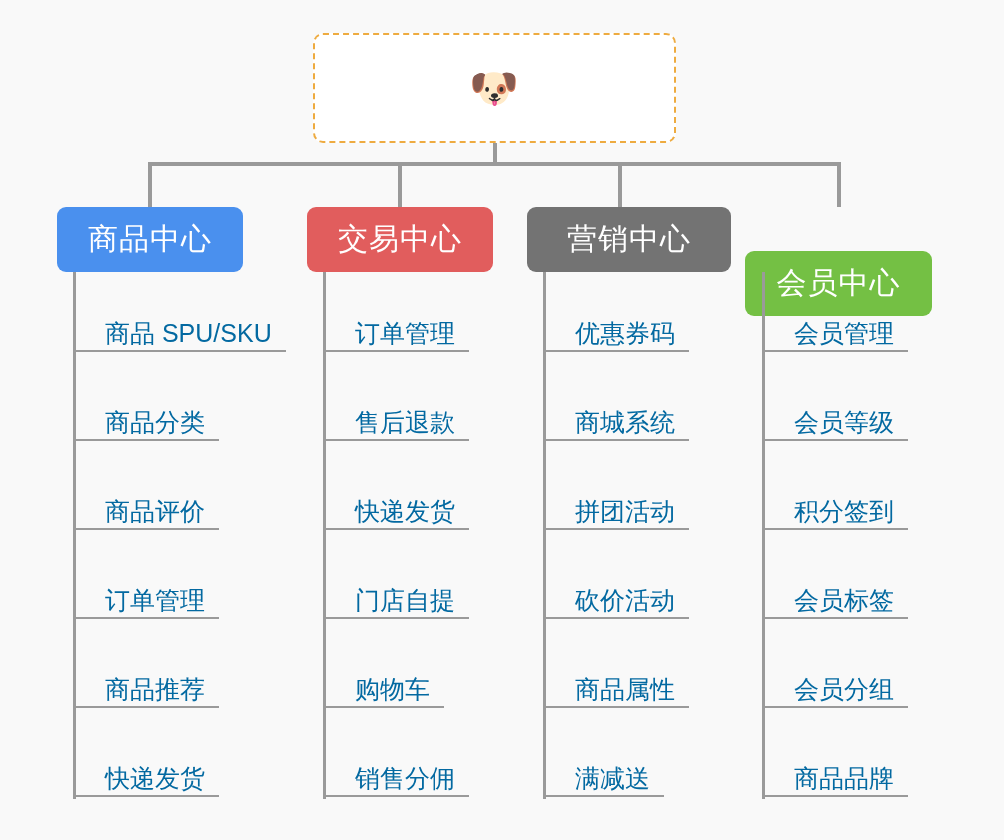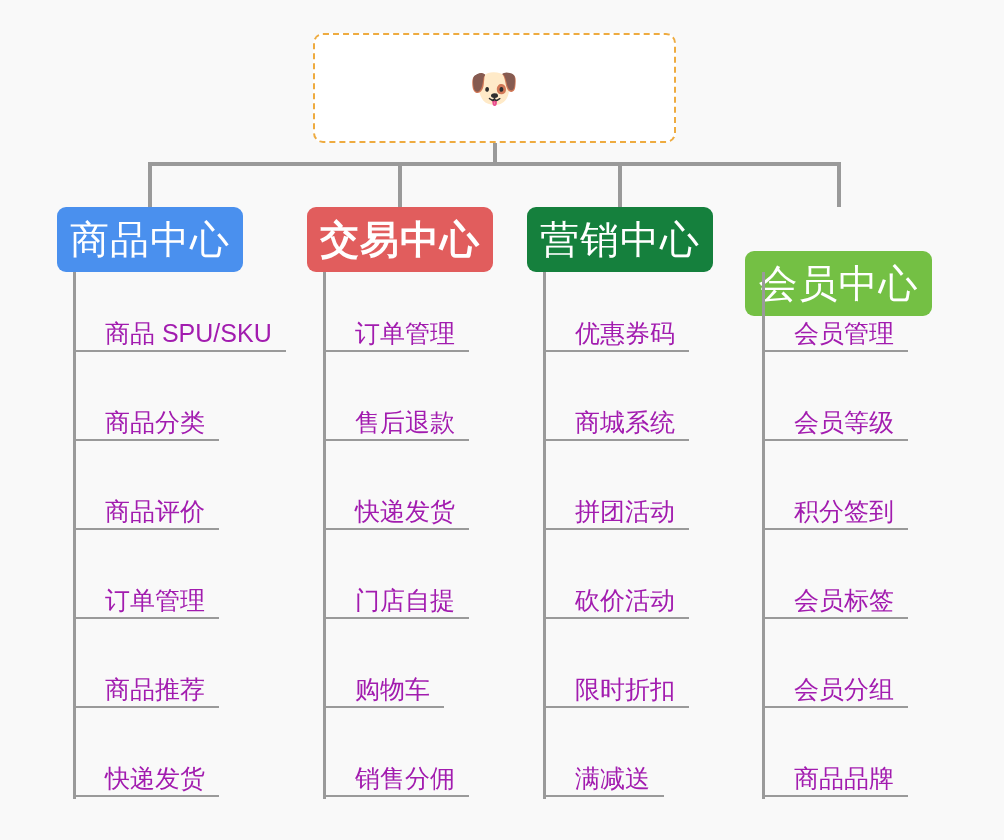--- a/index.html
+++ b/index.html
@@ -60,21 +60,21 @@
   .cat-box {
     position: absolute;
     top: 207px;
     height: 65px;
     box-sizing: border-box;
     border-radius: 9px;
     display: flex;
     align-items: center;
     justify-content: center;
     color: #ffffff;
-    font-size: 39px;
+    font-size: 30px;
     letter-spacing: 1px;
     white-space: nowrap;
   }
 
   
   .spine {
     position: absolute;
     width: 3px;
     background: #9a9a9a;
   }
@@ -88,21 +88,21 @@
     left: 0;
     bottom: 0;
     height: 2px;
     background: #9a9a9a;
   }
   .leaf-label {
     position: absolute;
     left: 32px;
     bottom: 6px;
     font-size: 25px;
-    color: #a21caf;
+    color: #0369a1;
     white-space: nowrap;
     line-height: 1;
   }
 </style>
 </head>
 <body>
 
 <div id="chart">
 
   <div class="root-node">
@@ -140,21 +140,21 @@
         <div class="leaf-rule" style="width: 146px;"></div>
       </div>
       <div class="leaf" style="left: 73px; top: 706px;">
         <span class="leaf-label">商品推荐</span>
         <div class="leaf-rule" style="width: 146px;"></div>
       </div>
       <div class="leaf" style="left: 73px; top: 795px;">
         <span class="leaf-label">快递发货</span>
         <div class="leaf-rule" style="width: 146px;"></div>
       </div>
-      <div class="cat-box" style="left: 307px; width: 186px; background: rgb(225, 93, 93); font-weight: bold;">
+      <div class="cat-box" style="left: 307px; width: 186px; background: rgb(225, 93, 93);">
         <span>交易中心</span>
       </div>
       <div class="spine" style="left: 323px; top: 272px; height: 527px;"></div>
       <div class="leaf" style="left: 323px; top: 350px;">
         <span class="leaf-label">订单管理</span>
         <div class="leaf-rule" style="width: 146px;"></div>
       </div>
       <div class="leaf" style="left: 323px; top: 439px;">
         <span class="leaf-label">售后退款</span>
         <div class="leaf-rule" style="width: 146px;"></div>
@@ -168,42 +168,42 @@
         <div class="leaf-rule" style="width: 146px;"></div>
       </div>
       <div class="leaf" style="left: 323px; top: 706px;">
         <span class="leaf-label">购物车</span>
         <div class="leaf-rule" style="width: 121px;"></div>
       </div>
       <div class="leaf" style="left: 323px; top: 795px;">
         <span class="leaf-label">销售分佣</span>
         <div class="leaf-rule" style="width: 146px;"></div>
       </div>
-      <div class="cat-box" style="left: 527px; width: 186px; background: #15803d; text-align: right;">
+      <div class="cat-box" style="left: 527px; width: 204px; background: #737373; text-align: right;">
         <span>营销中心</span>
       </div>
       <div class="spine" style="left: 543px; top: 272px; height: 527px;"></div>
       <div class="leaf" style="left: 543px; top: 350px;">
         <span class="leaf-label">优惠券码</span>
         <div class="leaf-rule" style="width: 146px;"></div>
       </div>
       <div class="leaf" style="left: 543px; top: 439px;">
         <span class="leaf-label">商城系统</span>
         <div class="leaf-rule" style="width: 146px;"></div>
       </div>
       <div class="leaf" style="left: 543px; top: 528px;">
         <span class="leaf-label">拼团活动</span>
         <div class="leaf-rule" style="width: 146px;"></div>
       </div>
       <div class="leaf" style="left: 543px; top: 617px;">
         <span class="leaf-label">砍价活动</span>
         <div class="leaf-rule" style="width: 146px;"></div>
       </div>
       <div class="leaf" style="left: 543px; top: 706px;">
-        <span class="leaf-label">限时折扣</span>
+        <span class="leaf-label">商品属性</span>
         <div class="leaf-rule" style="width: 146px;"></div>
       </div>
       <div class="leaf" style="left: 543px; top: 795px;">
         <span class="leaf-label">满减送</span>
         <div class="leaf-rule" style="width: 121px;"></div>
       </div>
       <div class="cat-box" style="left: 745px; width: 187px; background: rgb(116, 192, 68); margin-top: 44px;">
         <span>会员中心</span>
       </div>
       <div class="spine" style="left: 762px; top: 272px; height: 527px;"></div>

